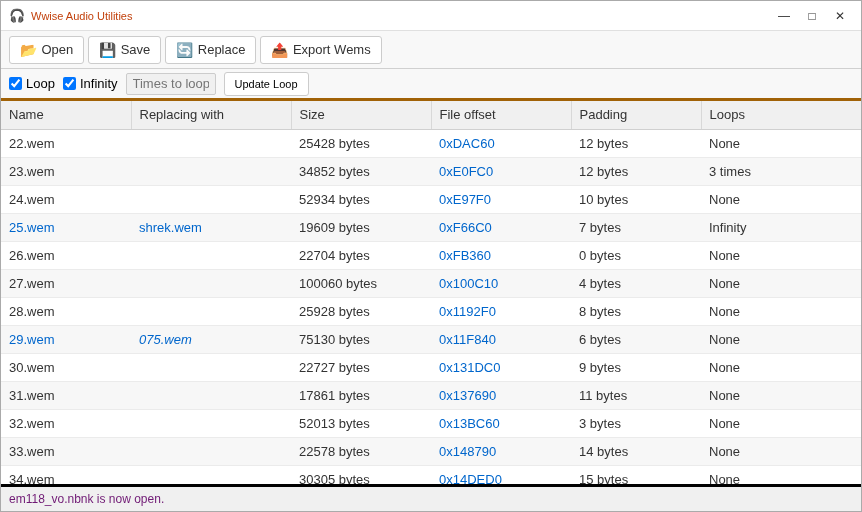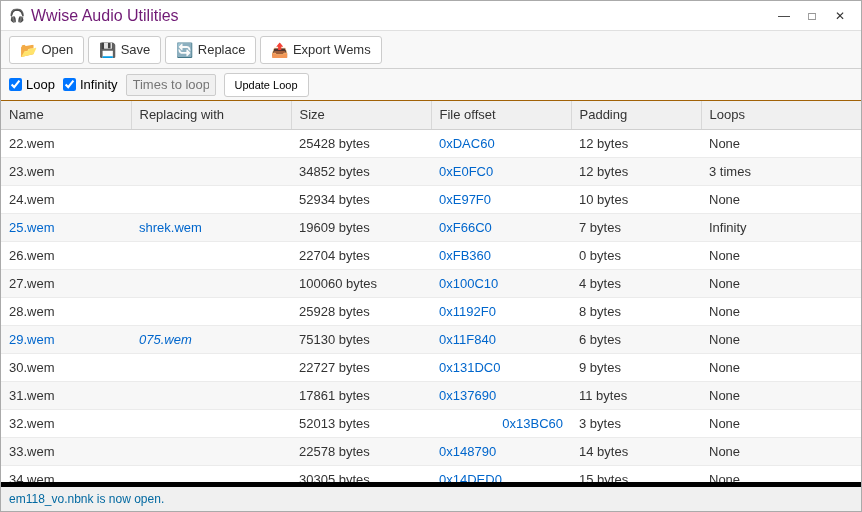--- a/index.html
+++ b/index.html
@@ -28,22 +28,22 @@
       border-bottom: 1px solid #e0e0e0;
       user-select: none;
     }
     .titlebar-icon {
       width: 16px;
       height: 16px;
       margin-right: 6px;
     }
     .titlebar-title {
       flex: 1;
-      font-size: 16px;
-      color: #701a75;
+      font-size: 11px;
+      color: #c2410c;
     }
     .titlebar-controls {
       display: flex;
       gap: 2px;
     }
     .titlebar-btn {
       width: 26px;
       height: 20px;
       background: none;
       border: none;
@@ -74,21 +74,21 @@
       cursor: pointer;
       font-size: 13px;
       color: #333;
       height: 28px;
     }
     .toolbar-icon {
       font-size: 14px;
     }
     .loop-bar {
       background: #f8f8f8;
-      border-bottom: 1px solid #a16207;
+      border-bottom: 3px solid #a16207;
       height: 32px;
       display: flex;
       align-items: center;
       padding: 0 8px;
       gap: 8px;
     }
     .checkbox-label {
       display: flex;
       align-items: center;
       gap: 4px;
@@ -157,27 +157,27 @@
       color: #333;
     }
     .col-name { width: 130px; }
     .col-replacing { width: 160px; }
     .col-size { width: 140px; }
     .col-offset { width: 140px; }
     .col-padding { width: 130px; }
     .col-loops { width: auto; }
     .statusbar {
       background: #f0f0f0;
-      border-top: 5px solid #000000;
+      border-top: 3px solid #000000;
       height: 22px;
       display: flex;
       align-items: center;
       padding: 12px 8px;
       font-size: 12px;
-      color: #0369a1;
+      color: #701a75;
     }
     
     .table-container::-webkit-scrollbar { width: 16px; }
     .table-container::-webkit-scrollbar-track { background: #f0f0f0; }
     .table-container::-webkit-scrollbar-thumb { background: #c0c0c0; border: 1px solid #a0a0a0; }
   </style>
 </head>
 <body>
 
 <div class="window">
@@ -316,21 +316,21 @@
             <td></td>
             <td>17861 bytes</td>
             <td style="color: rgb(0, 102, 204);">0x137690</td>
             <td>11 bytes</td>
             <td>None</td>
           </tr>
           <tr>
             <td>32.wem</td>
             <td></td>
             <td>52013 bytes</td>
-            <td style="color: rgb(0, 102, 204); text-align: right;">0x13BC60</td>
+            <td style="color: rgb(0, 102, 204);">0x13BC60</td>
             <td>3 bytes</td>
             <td>None</td>
           </tr>
           <tr>
             <td>33.wem</td>
             <td></td>
             <td>22578 bytes</td>
             <td style="color: rgb(0, 102, 204);">0x148790</td>
             <td>14 bytes</td>
             <td>None</td>

